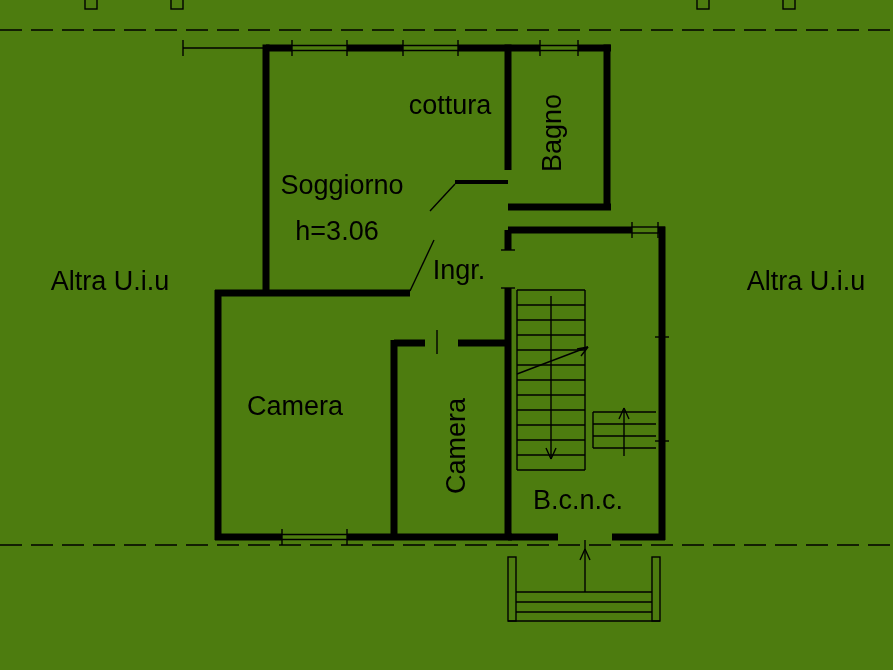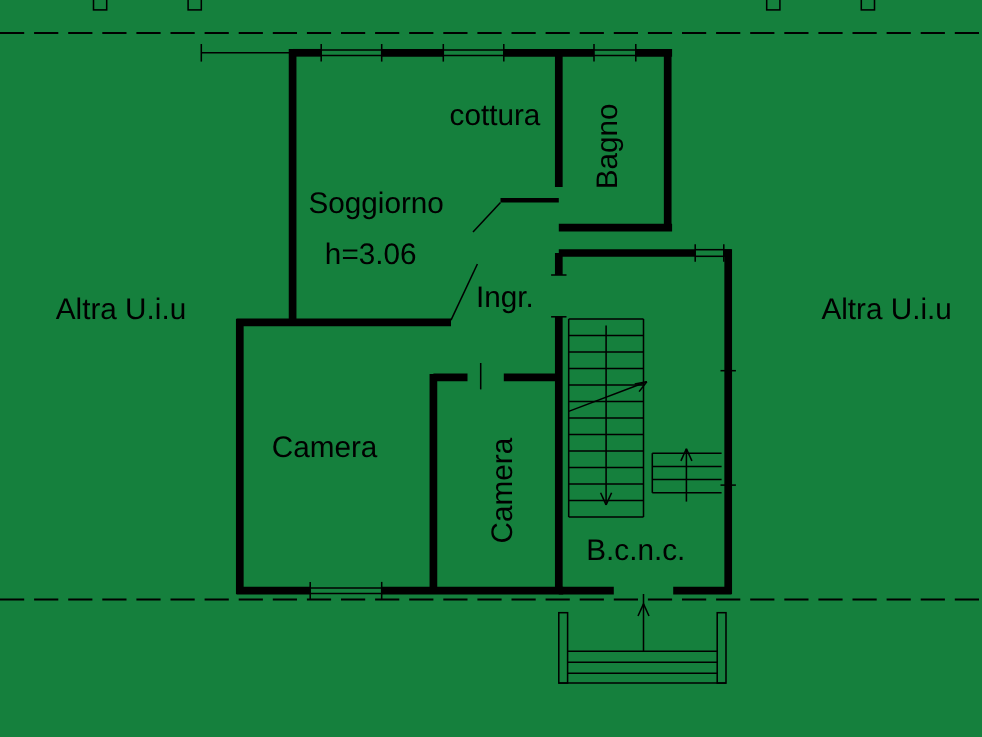--- a/index.html
+++ b/index.html
@@ -1,16 +1,16 @@
 <!DOCTYPE html>
 <html><head>
 <meta charset="utf-8">
 <style>
   html,body{margin:0;padding:0;background:#ffffff;}
-  .stage{position:relative;width:893px;height:670px;background:#15803d;overflow:hidden;}
+  .stage{position:relative;width:893px;height:670px;background:#4d7c0f;overflow:hidden;}
   svg{display:block;}
   text{font-family:"Liberation Sans", sans-serif; fill:#000; font-size:27px;}
   .thick{stroke:#000;stroke-width:7;fill:none;stroke-linecap:butt;}
   .mid{stroke:#000;stroke-width:4;fill:none;}
   .thin{stroke:#000;stroke-width:1.4;fill:none;}
   .dash{stroke:#000;stroke-width:1.6;fill:none;stroke-dasharray:22 9;}
 </style>
 </head>
 <body>
 

